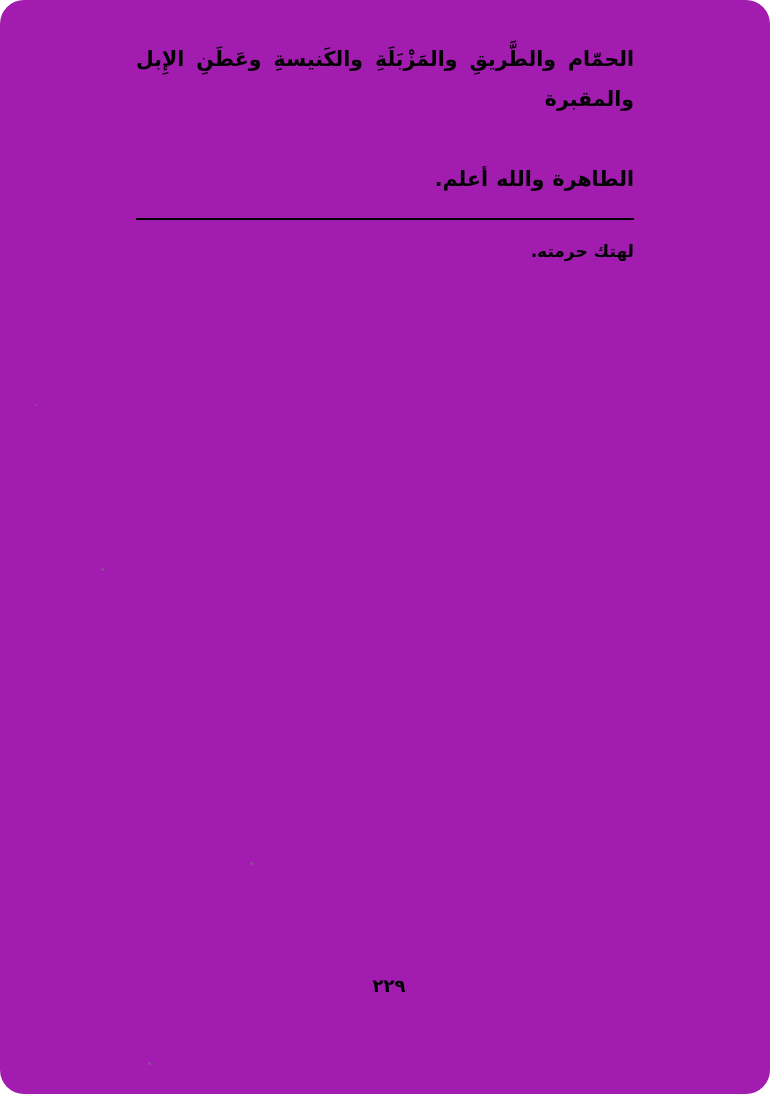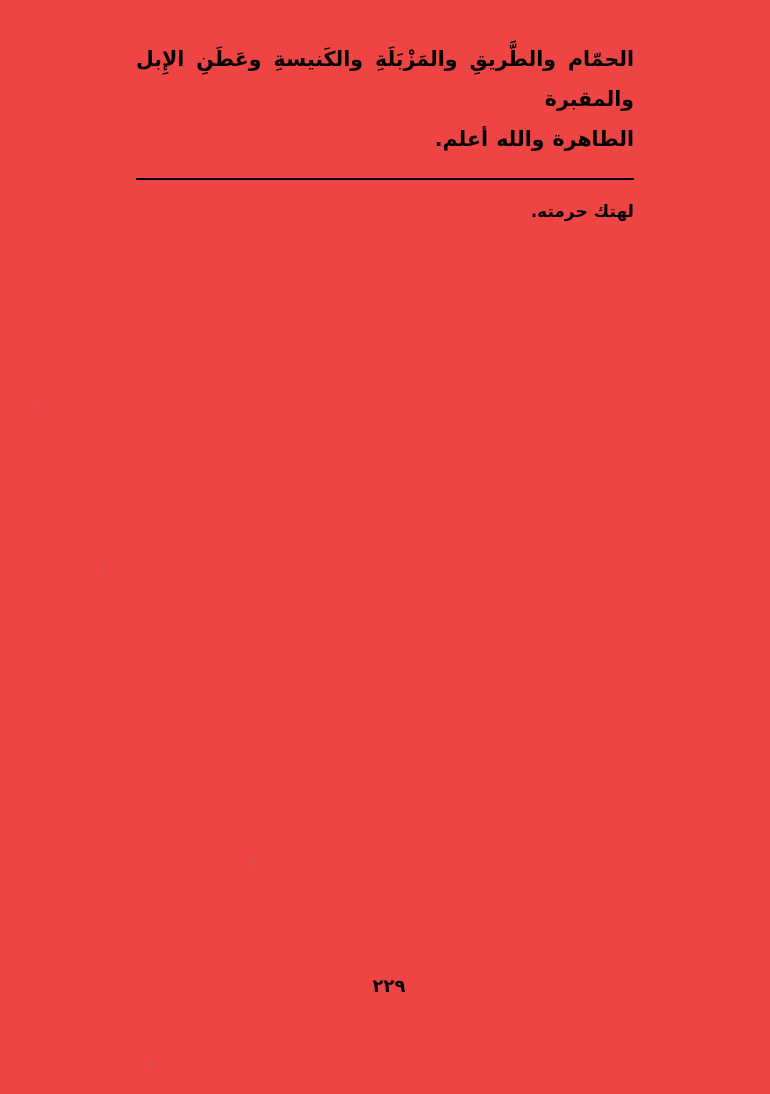--- a/index.html
+++ b/index.html
@@ -11,41 +11,43 @@
     width: 770px;
     height: 1094px;
     position: relative;
     font-family: "DejaVu Sans", sans-serif;
     color: #000000;
     overflow: hidden;
   }
   .page {
     position: absolute;
     inset: 0;
-    background: #ef4444;
+    background: #a21caf;
+    border-radius: 24px;
   }
   .content {
     position: absolute;
     top: 40px;
     right: 136px;
     left: 136px;
   }
   .main-text {
     direction: rtl;
     text-align: justify;
     text-align-last: right;
     font-size: 20.5px;
     line-height: 1.95;
     font-weight: 700;
     letter-spacing: 0px;
     word-spacing: 1px;
   }
   .main-text .last-line {
     display: block;
     text-align: left;
+    margin-top: 40px;
   }
   .divider {
     margin: 18px 0 14px 0;
     height: 0;
     border-top: 2px solid #000000;
     width: 100%;
   }
   .commentary {
     direction: rtl;
     text-align: justify;

